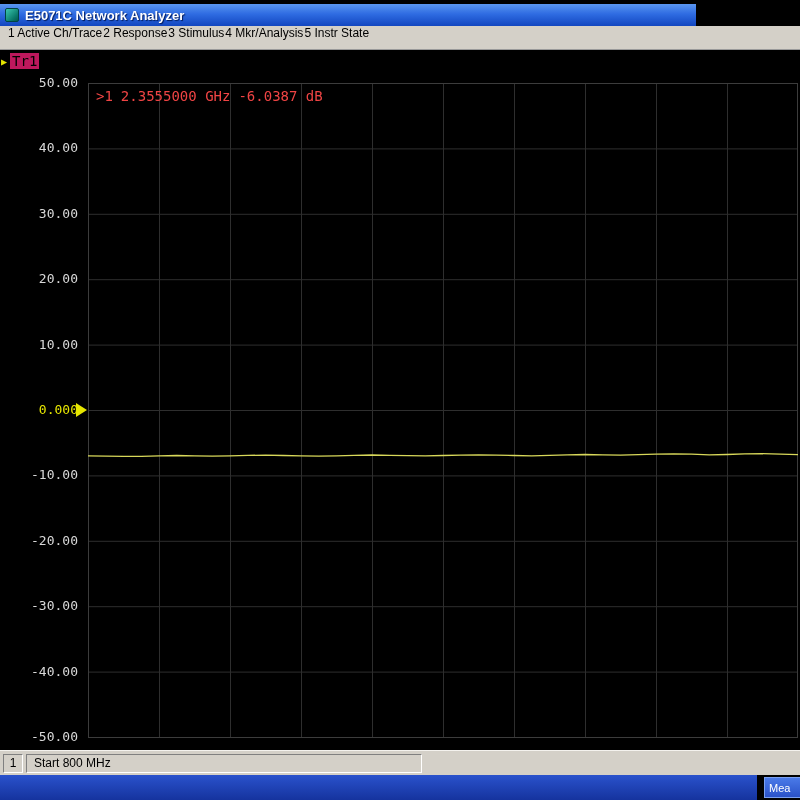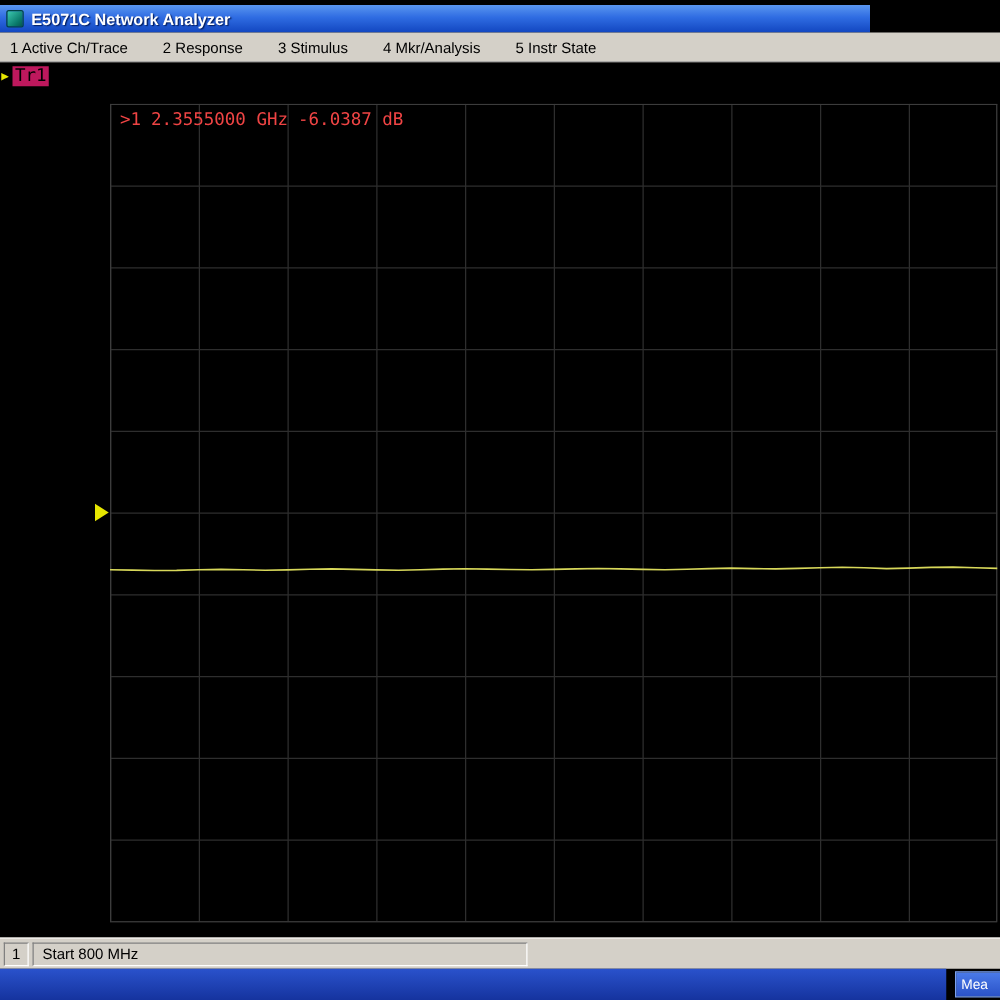--- a/index.html
+++ b/index.html
@@ -16,21 +16,21 @@
   }
   .app-icon { width:14px; height:14px; border-radius:2px;
     background:linear-gradient(135deg,#3cc8b0 0%,#0a7a6a 70%,#06564c 100%);
     border:1px solid #044; flex:0 0 auto; }
   .title-text { color:#fff; font-weight:bold; font-size:13px; text-shadow:1px 1px 1px #001a5a; }
 
   
   .menubar {
     position:absolute; left:0; top:26px; width:800px; height:24px;
     background:#d4d0c8; border-bottom:1px solid #9a9a9a;
-    display:flex; align-items:center; gap:28px; padding:0 8px;
+    display:flex; align-items:flex-start; gap:1px; padding:0 8px;
     font-size:12px; color:#000;
   }
   .menu-item { cursor:default; }
 
   
   .trace-header {
     position:absolute; left:0; top:50px; width:800px; height:22px; background:#000;
     display:flex; align-items:center;
     font-family:"DejaVu Sans Mono", monospace; font-size:14px; color:#e6e600;
   }
@@ -102,20 +102,33 @@
     <span class="menu-item">4 Mkr/Analysis</span>
     <span class="menu-item">5 Instr State</span>
   </div>
 
   <div class="trace-header">
     <span class="tr-arrow">▶</span>
     <span class="tr1-chip">Tr1</span>
   </div>
 
   <div class="chart">
+    <div class="ylabels">
+        <div class="ylabel" style="top: 3px;">50.00</div>
+        <div class="ylabel" style="top: 68.4px;">40.00</div>
+        <div class="ylabel" style="top: 133.8px;">30.00</div>
+        <div class="ylabel" style="top: 199.2px;">20.00</div>
+        <div class="ylabel" style="top: 264.6px;">10.00</div>
+        <div class="ylabel ref" style="top: 330px;">0.000</div>
+        <div class="ylabel" style="top: 395.4px;">-10.00</div>
+        <div class="ylabel" style="top: 460.8px;">-20.00</div>
+        <div class="ylabel" style="top: 526.2px;">-30.00</div>
+        <div class="ylabel" style="top: 591.6px;">-40.00</div>
+        <div class="ylabel" style="top: 657px;">-50.00</div>
+      </div>
     <svg id="plot" width="710" height="655">
         <line x1="0" y1="0.5" x2="710" y2="0.5" stroke="#2e2e2e" stroke-width="1"></line>
         <line x1="0" y1="65.9" x2="710" y2="65.9" stroke="#2e2e2e" stroke-width="1"></line>
         <line x1="0" y1="131.3" x2="710" y2="131.3" stroke="#2e2e2e" stroke-width="1"></line>
         <line x1="0" y1="196.7" x2="710" y2="196.7" stroke="#2e2e2e" stroke-width="1"></line>
         <line x1="0" y1="262.1" x2="710" y2="262.1" stroke="#2e2e2e" stroke-width="1"></line>
         <line x1="0" y1="327.5" x2="710" y2="327.5" stroke="#2e2e2e" stroke-width="1"></line>
         <line x1="0" y1="392.9" x2="710" y2="392.9" stroke="#2e2e2e" stroke-width="1"></line>
         <line x1="0" y1="458.3" x2="710" y2="458.3" stroke="#2e2e2e" stroke-width="1"></line>
         <line x1="0" y1="523.7" x2="710" y2="523.7" stroke="#2e2e2e" stroke-width="1"></line>

